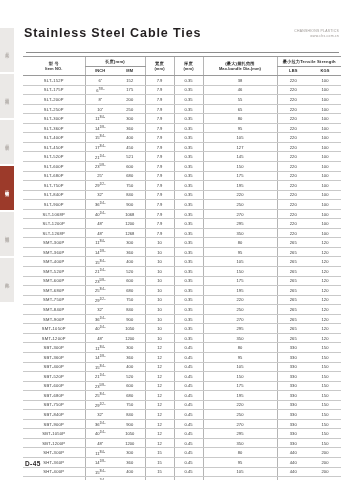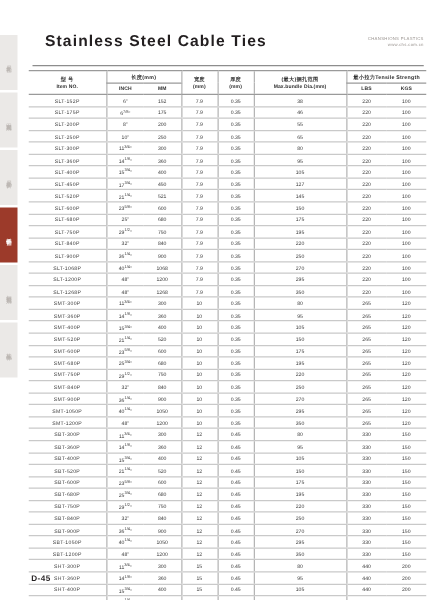--- a/index.html
+++ b/index.html
@@ -23,21 +23,21 @@
     font-size:4.3px;line-height:5.2px;
     display:flex;align-items:center;justify-content:center;
     text-align:center;
     writing-mode:vertical-rl;
     letter-spacing:.4px;
     user-select:none;
   }
   .side-tab.active{background:#9c3a2a;color:#ffffff;}
   
   #header{
-    position:absolute;left:36px;top:26px;right:12px;height:26px;
+    position:absolute;left:24px;top:26px;right:12px;height:26px;
   }
   #page-title{
     font-size:12.5px;
     font-weight:bold;
     letter-spacing:.9px;
     color:#231f20;
     margin:0;
     white-space:nowrap;
   }
   #brand{

